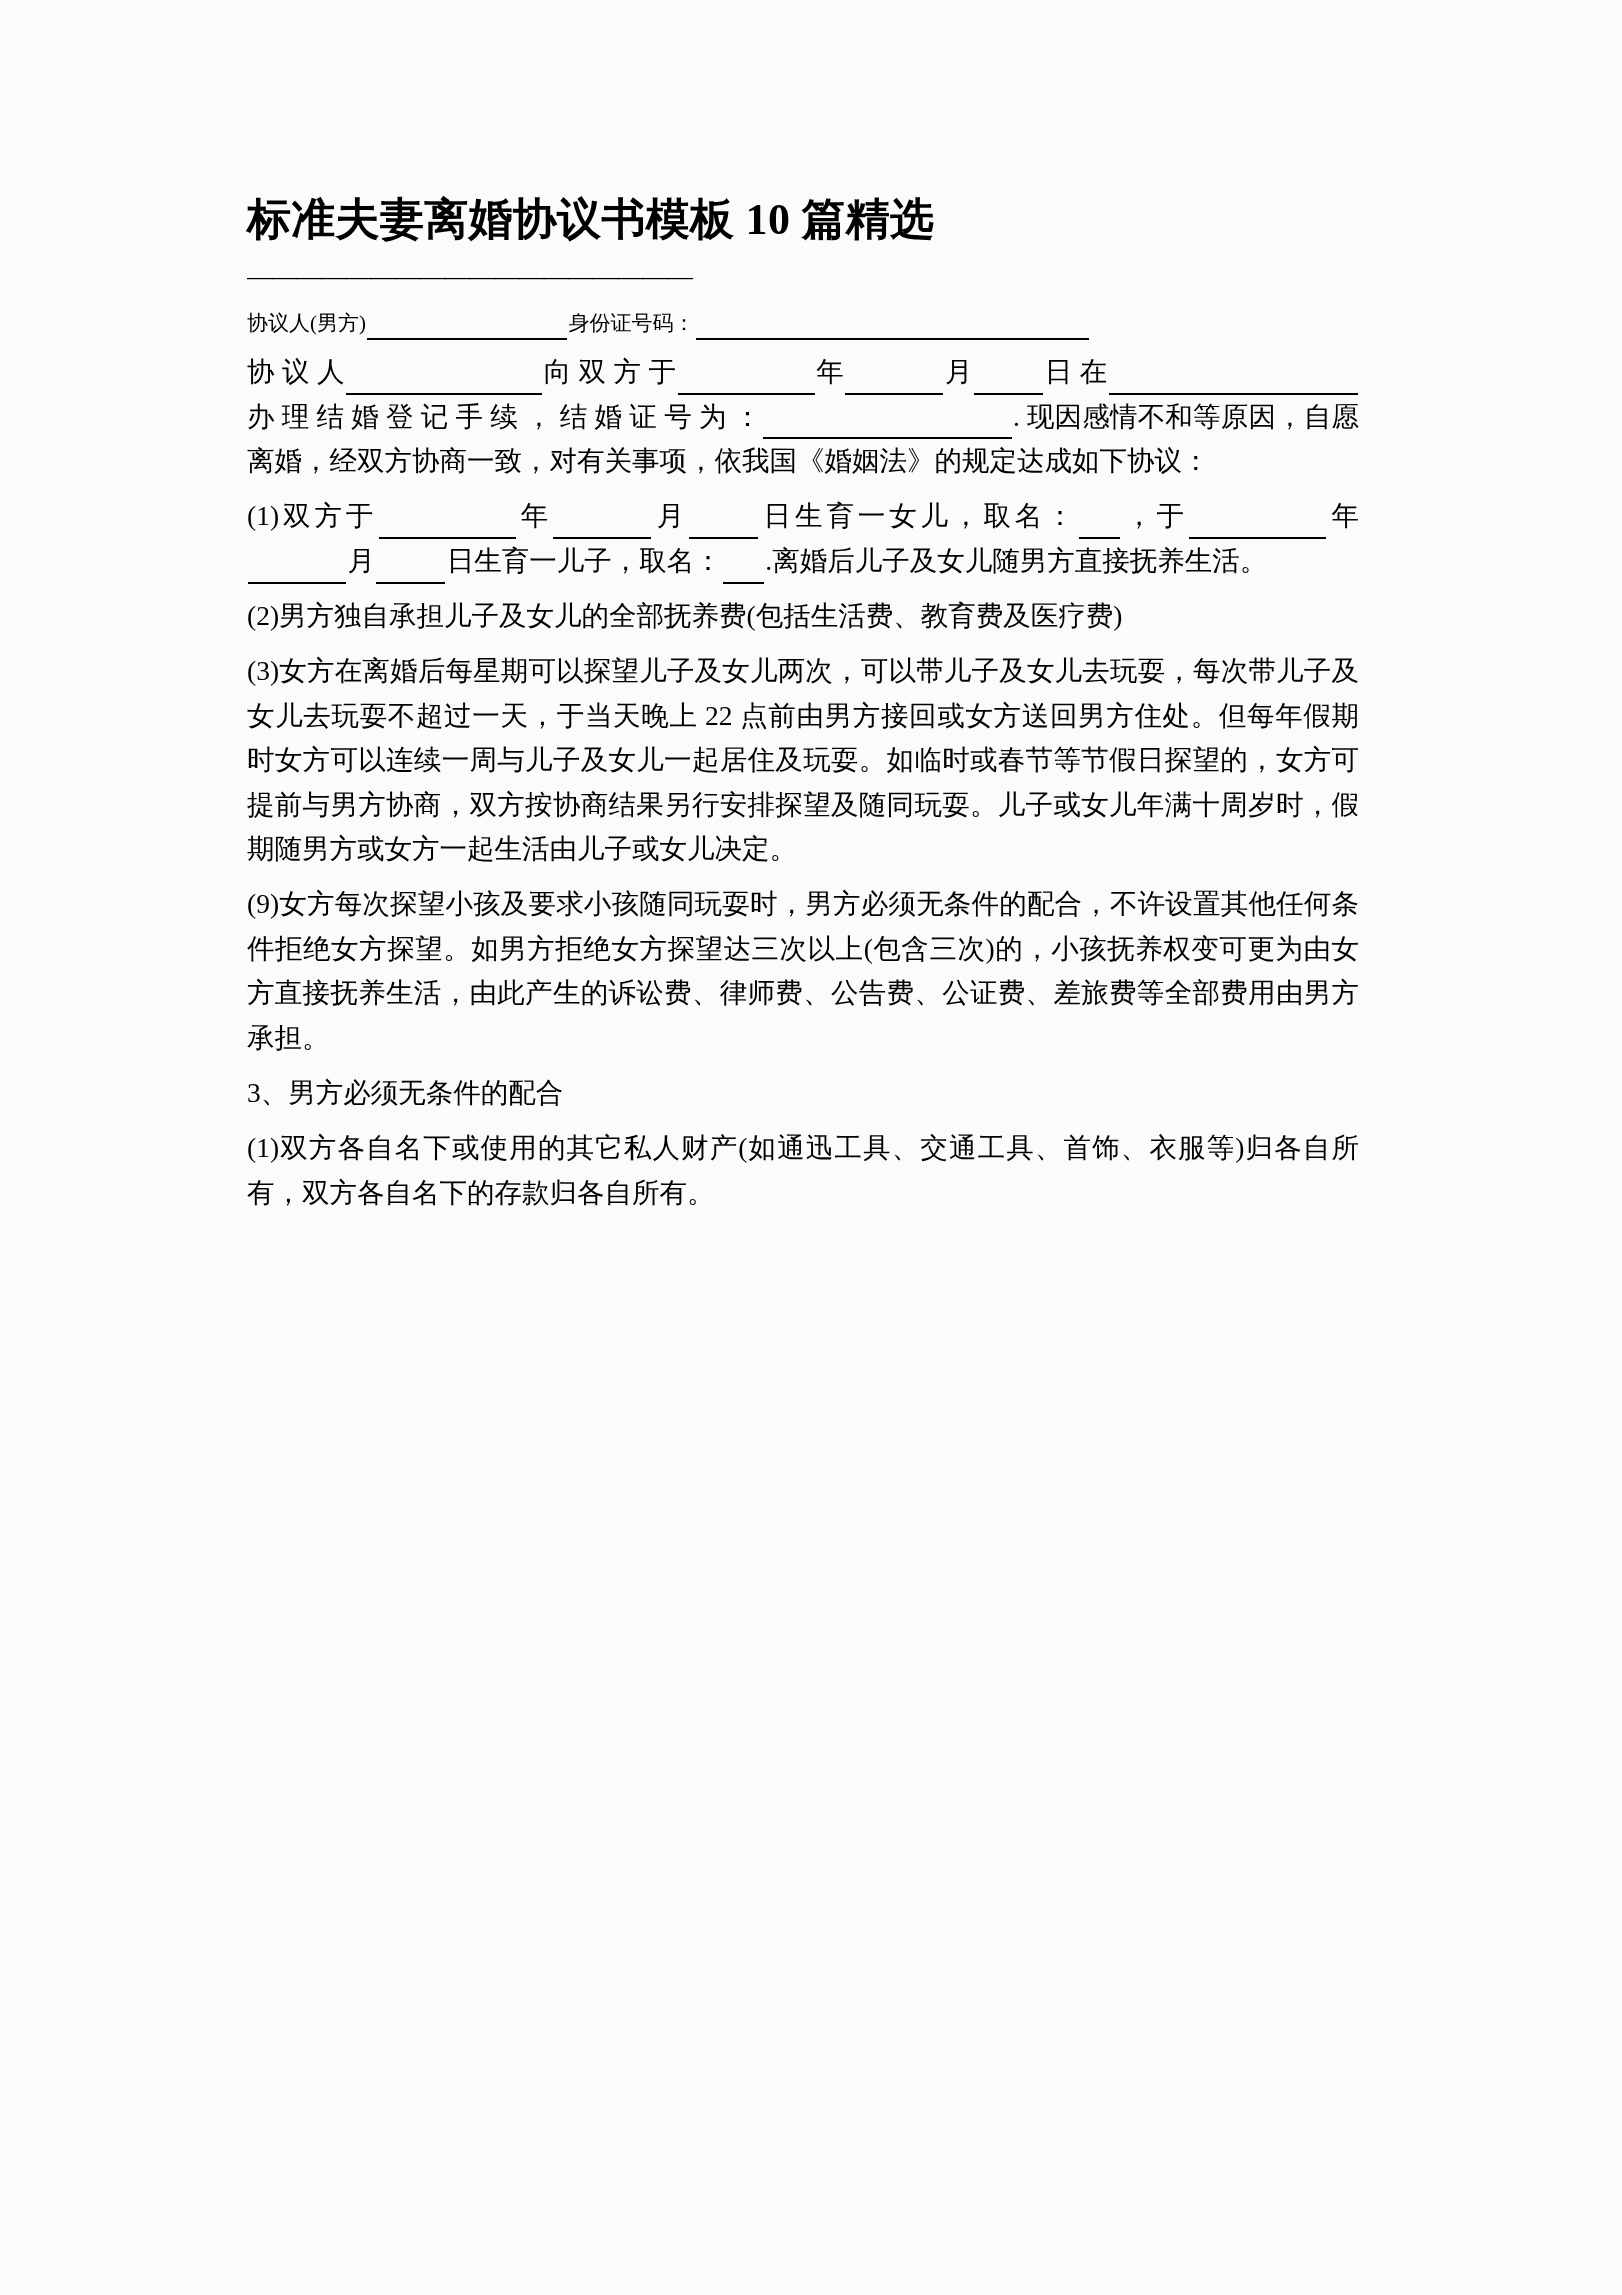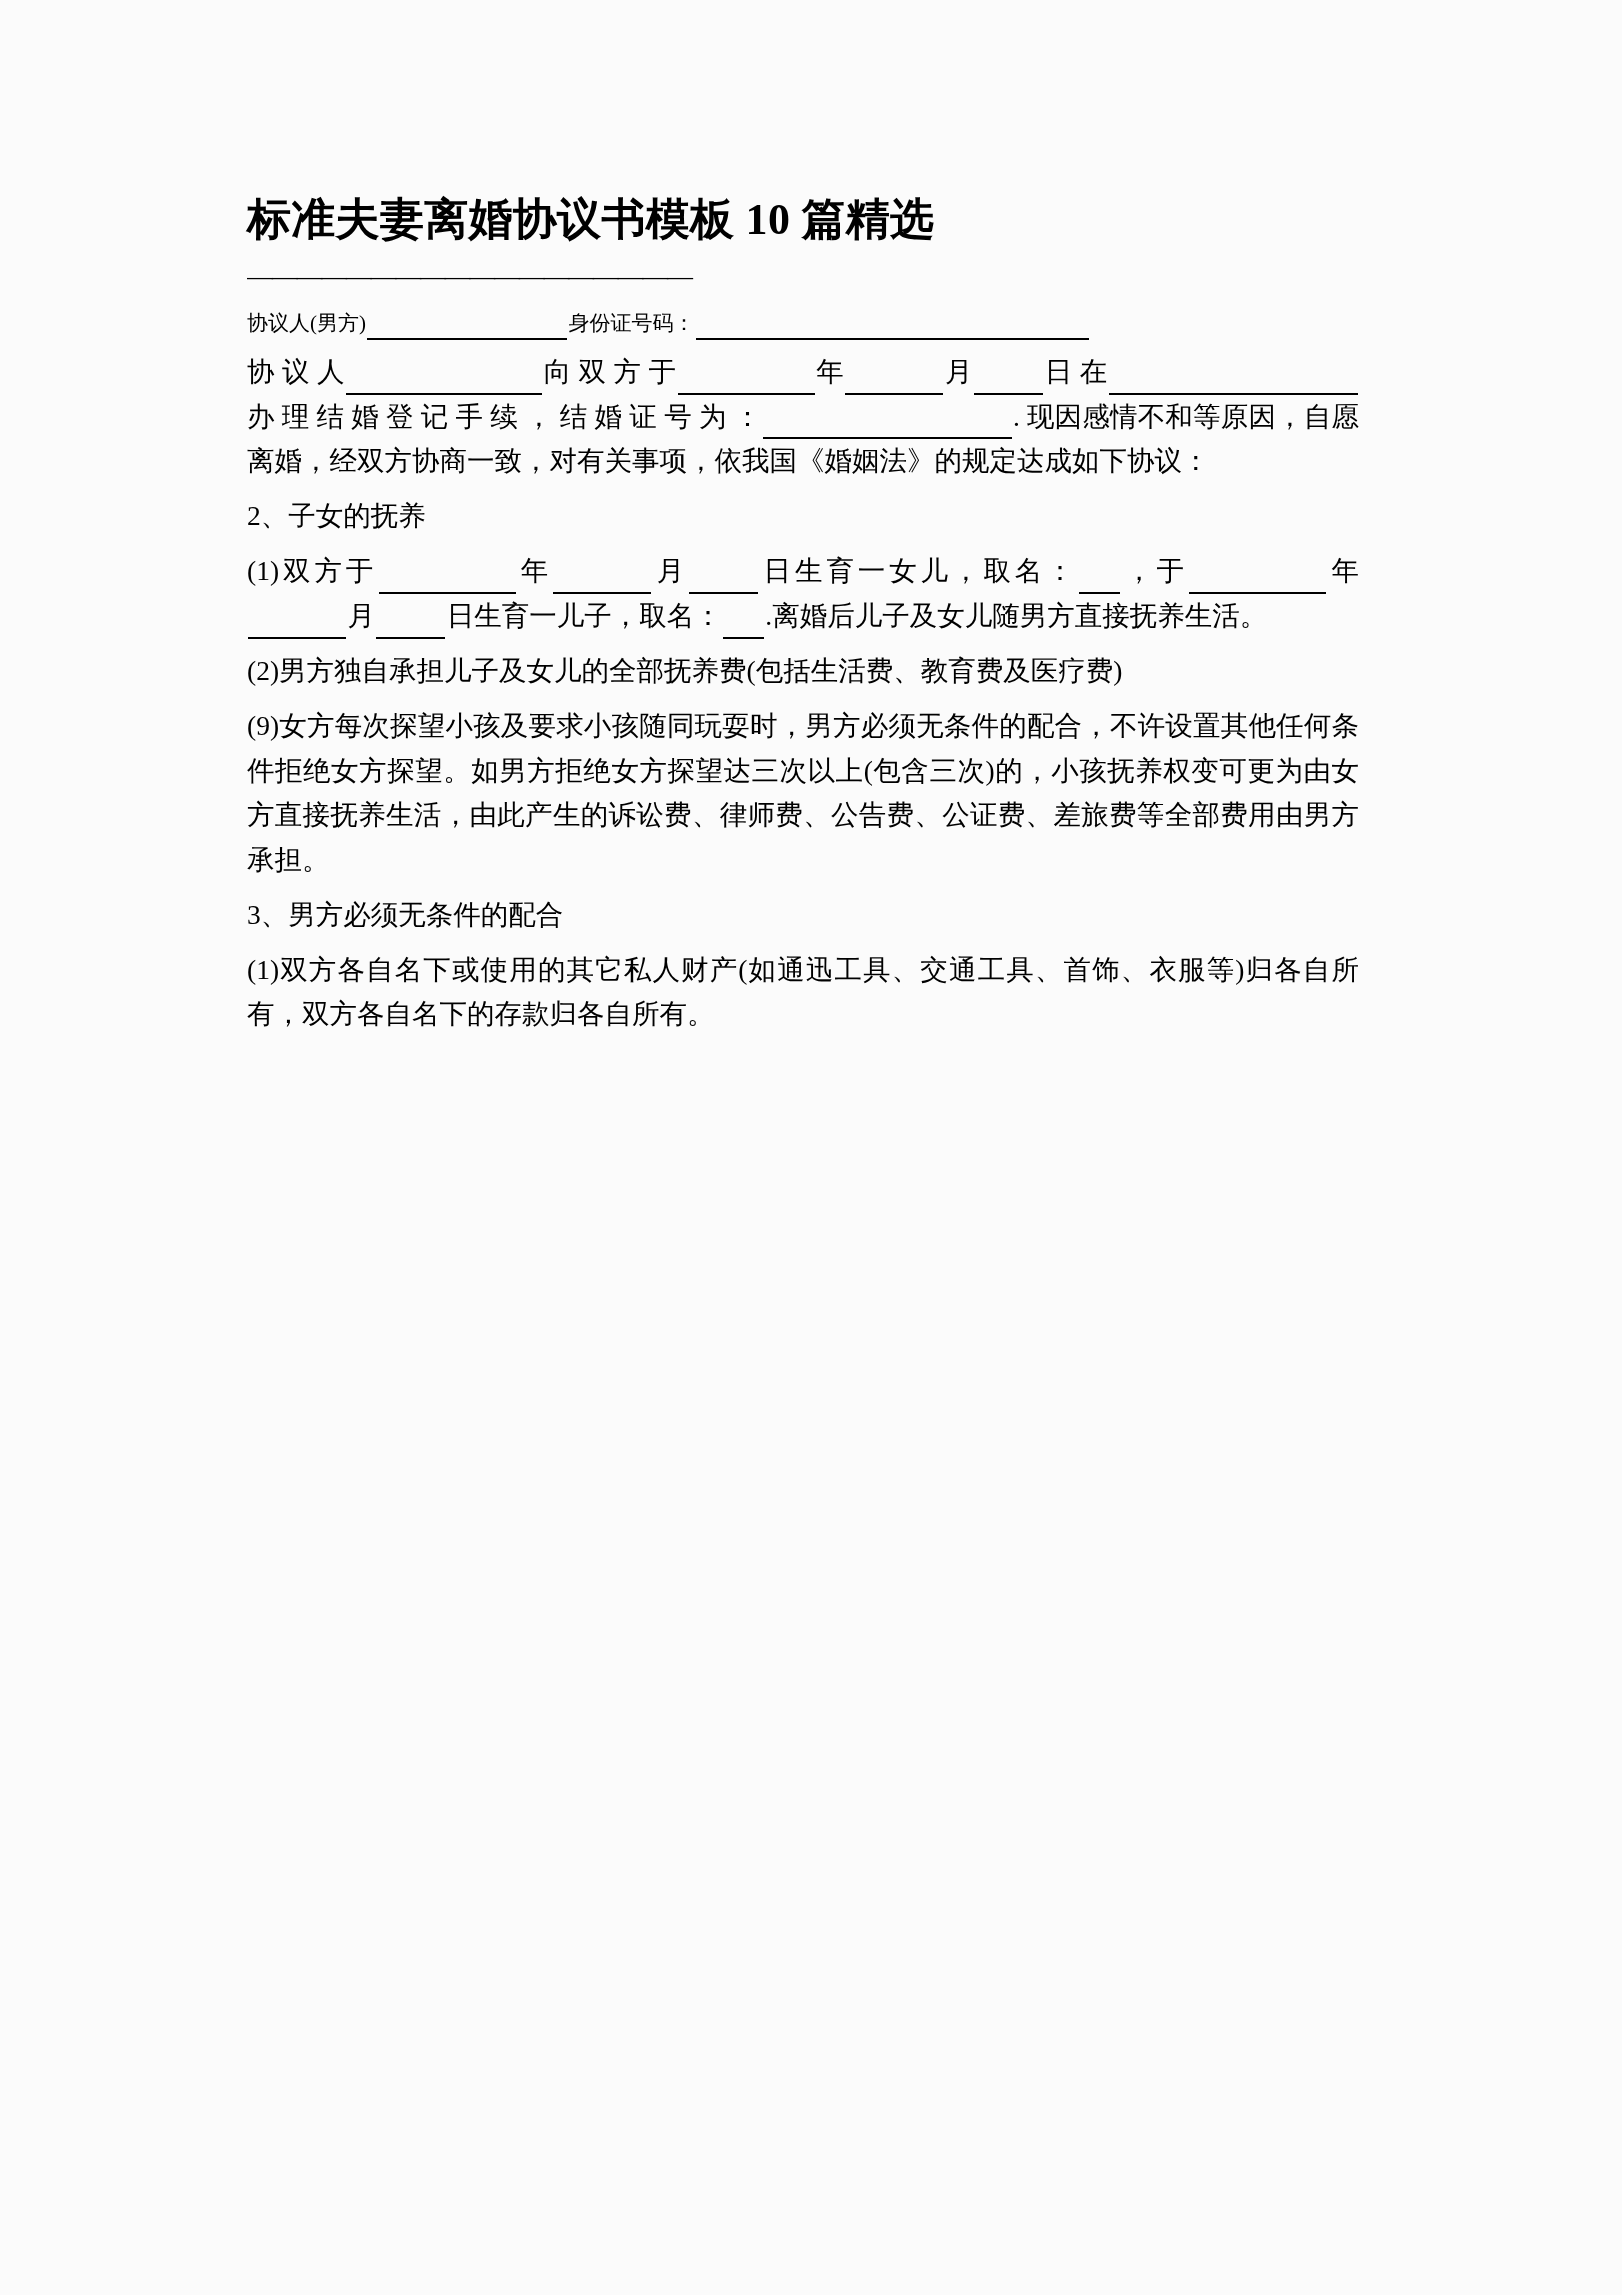--- a/index.html
+++ b/index.html
@@ -107,30 +107,28 @@
     <div class="row-line">
       <span>协议人(男方)</span><span class="blank b-fill-left"></span><span>身份证号码：</span><span class="blank b-fill-right"></span>
     </div>
 
 
     <p class="para">
       <span>协 议 人</span><span class="blank b-xl"></span><span>向 双 方 于</span><span class="blank b-lg"></span><span>年</span><span class="blank b-md"></span><span>月</span><span class="blank b-sm"></span><span>日 在</span><span class="blank b-xxl"></span><span>办 理 结 婚 登 记 手 续 ，  结 婚 证 号 为 ：</span><span class="blank b-xxl"></span><span>. 现因感情不和等原因，自愿离婚，经双方协商一致，对有关事项，依我国《婚姻法》的规定达成如下协议：</span>
     </p>
 
 
-    <p class="para last-justify">
-      <span>2、</span><span>子女的抚养</span>
-    </p>
 
     <p class="para">
       <span>(1)双方于</span><span class="blank b-lg"></span><span>年</span><span class="blank b-md"></span><span>月</span><span class="blank b-sm"></span><span>日生育一女儿，取名：</span><span class="blank b-xs"></span><span>，于</span><span class="blank b-lg"></span><span>年</span><span class="blank b-md"></span><span>月</span><span class="blank b-sm"></span><span>日生育一儿子，取名：</span><span class="blank b-xs"></span><span>.离婚后儿子及女儿随男方直接抚养生活。</span>
     </p>
 
     <p class="para last-justify">(2)男方独自承担儿子及女儿的全部抚养费(包括生活费、教育费及医疗费)</p>
 
+    <p class="para">(3)女方在离婚后每星期可以探望儿子及女儿两次，可以带儿子及女儿去玩耍，每次带儿子及女儿去玩耍不超过一天，于当天晚上 22 点前由男方接回或女方送回男方住处。但每年假期时女方可以连续一周与儿子及女儿一起居住及玩耍。如临时或春节等节假日探望的，女方可提前与男方协商，双方按协商结果另行安排探望及随同玩耍。儿子或女儿年满十周岁时，假期随男方或女方一起生活由儿子或女儿决定。</p>
 
     <p class="para">(9)女方每次探望小孩及要求小孩随同玩耍时，男方必须无条件的配合，不许设置其他任何条件拒绝女方探望。如男方拒绝女方探望达三次以上(包含三次)的，小孩抚养权变可更为由女方直接抚养生活，由此产生的诉讼费、律师费、公告费、公证费、差旅费等全部费用由男方承担。</p>
 
 
     <p class="para last-justify">
       <span>3、</span><span>男方必须无条件的配合</span>
     </p>
 
     <p class="para">(1)双方各自名下或使用的其它私人财产(如通迅工具、交通工具、首饰、衣服等)归各自所有，双方各自名下的存款归各自所有。</p>
 

